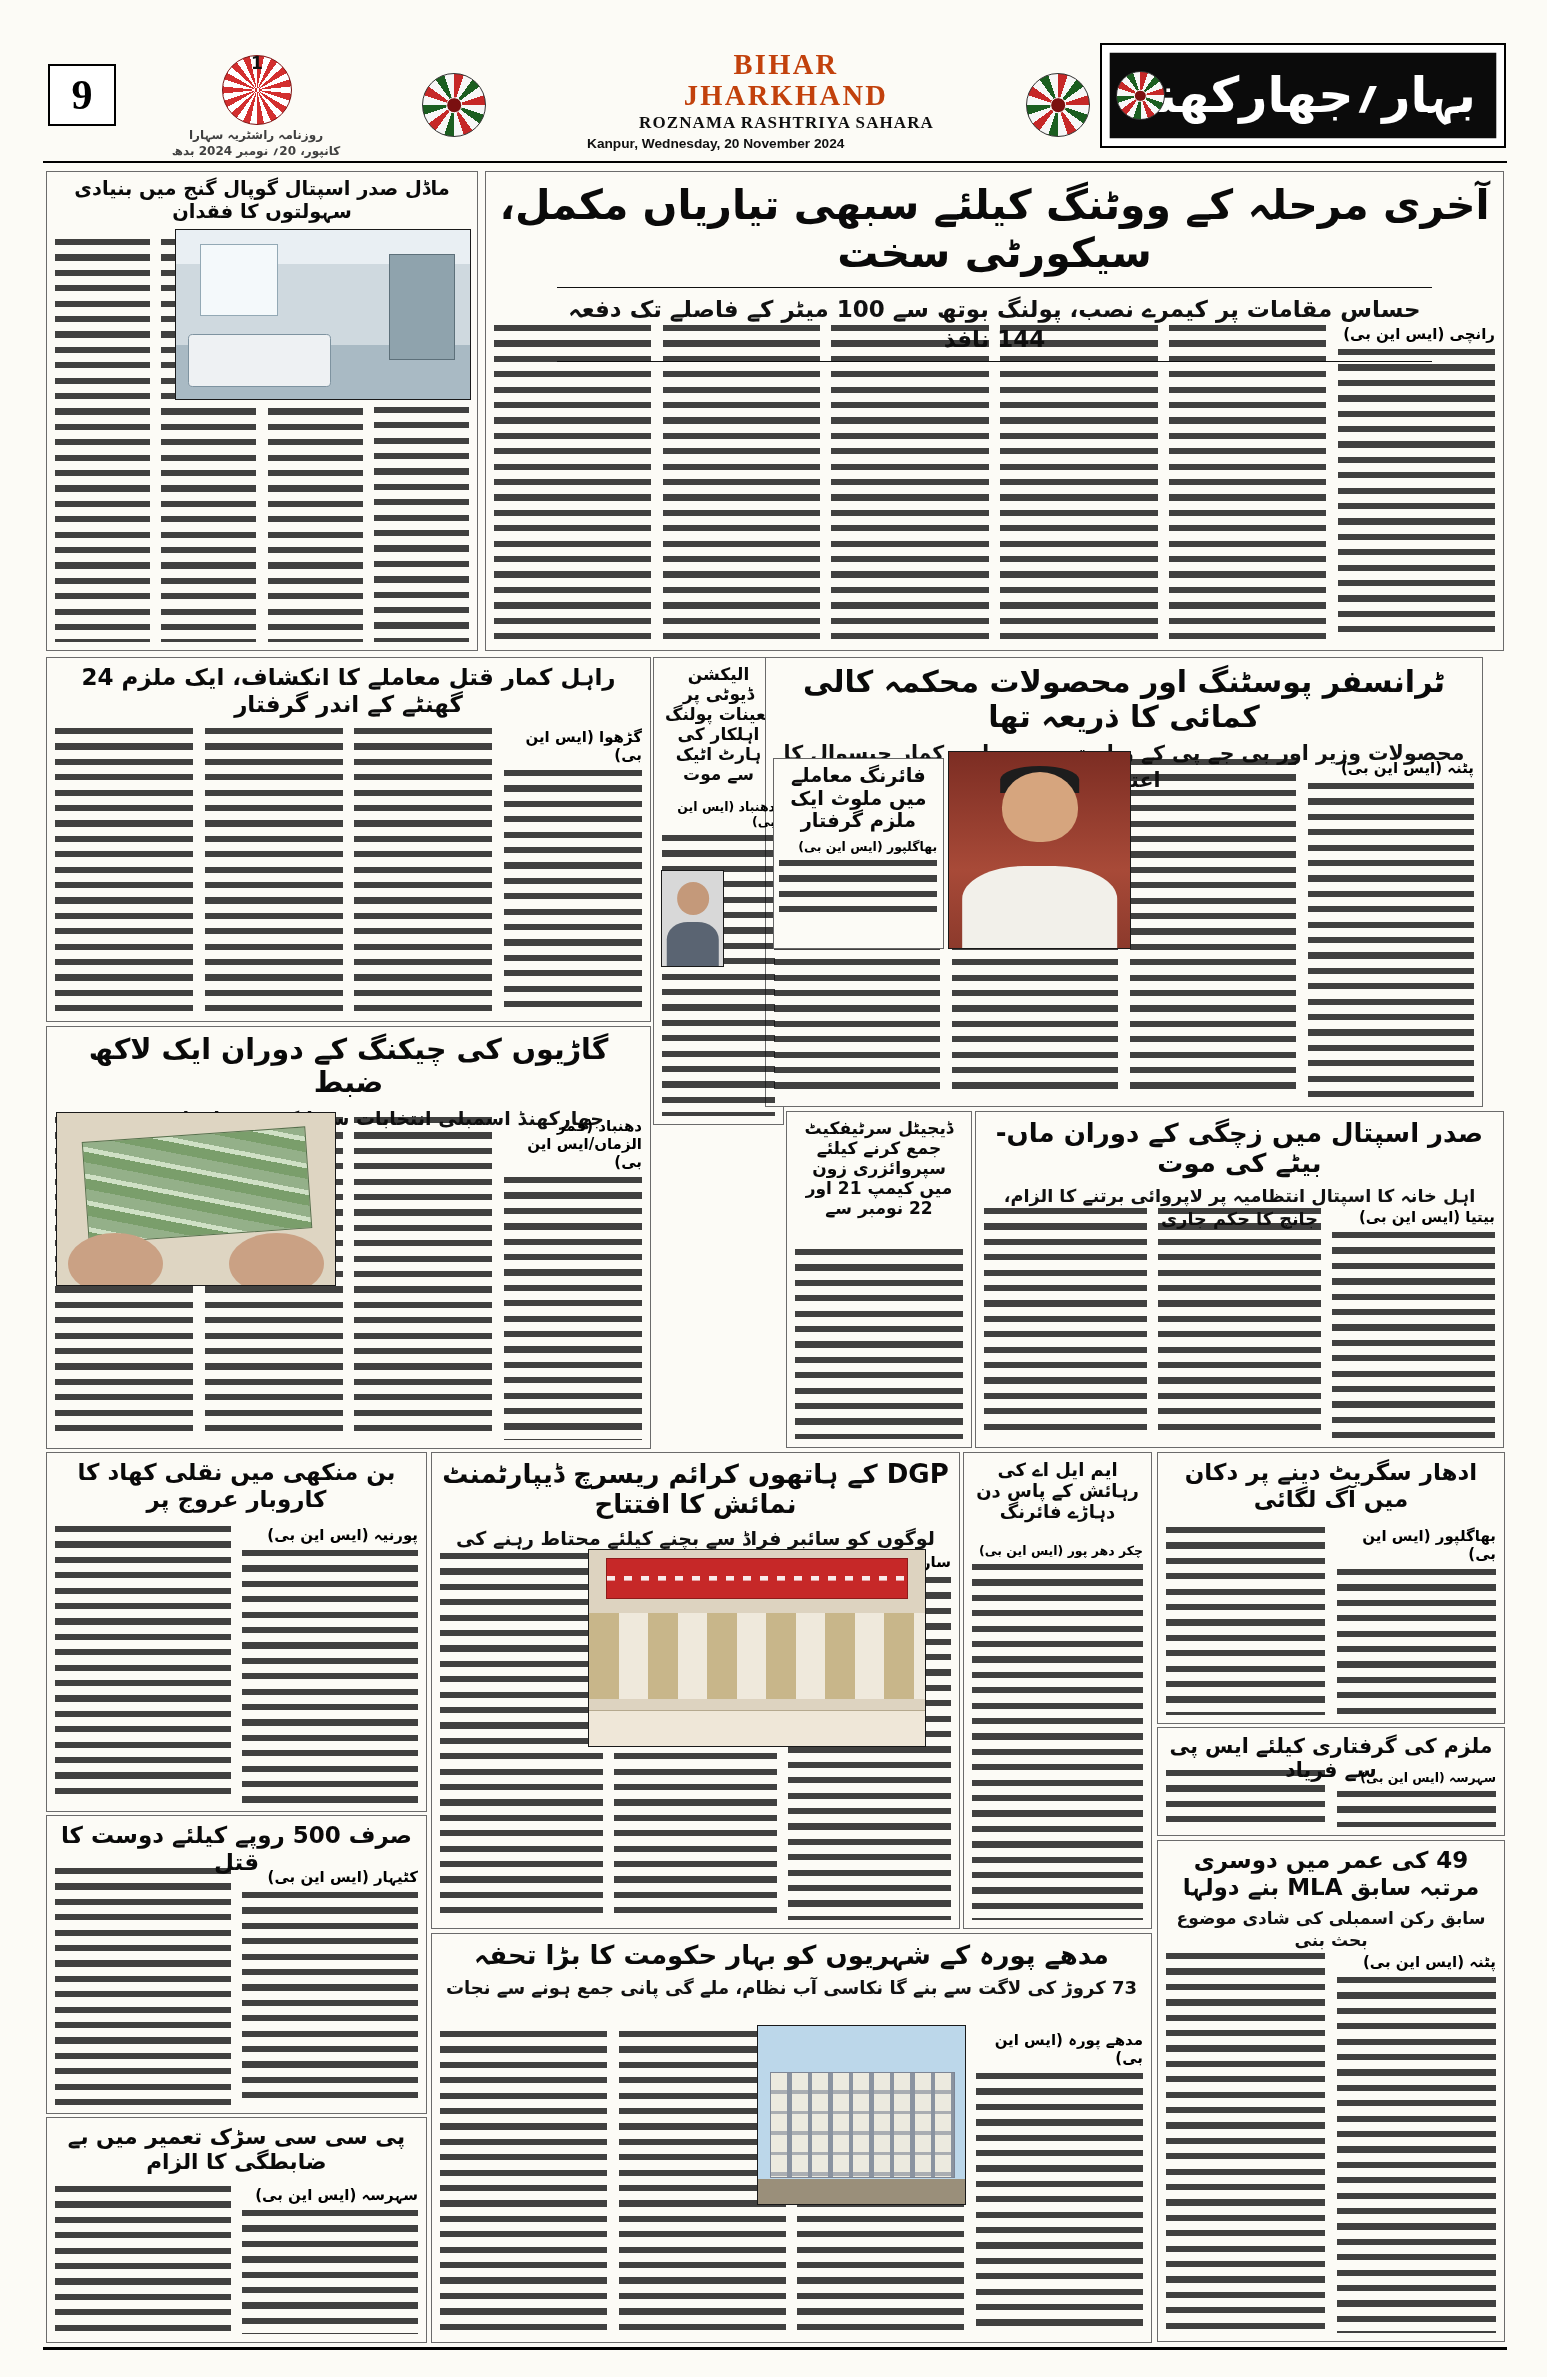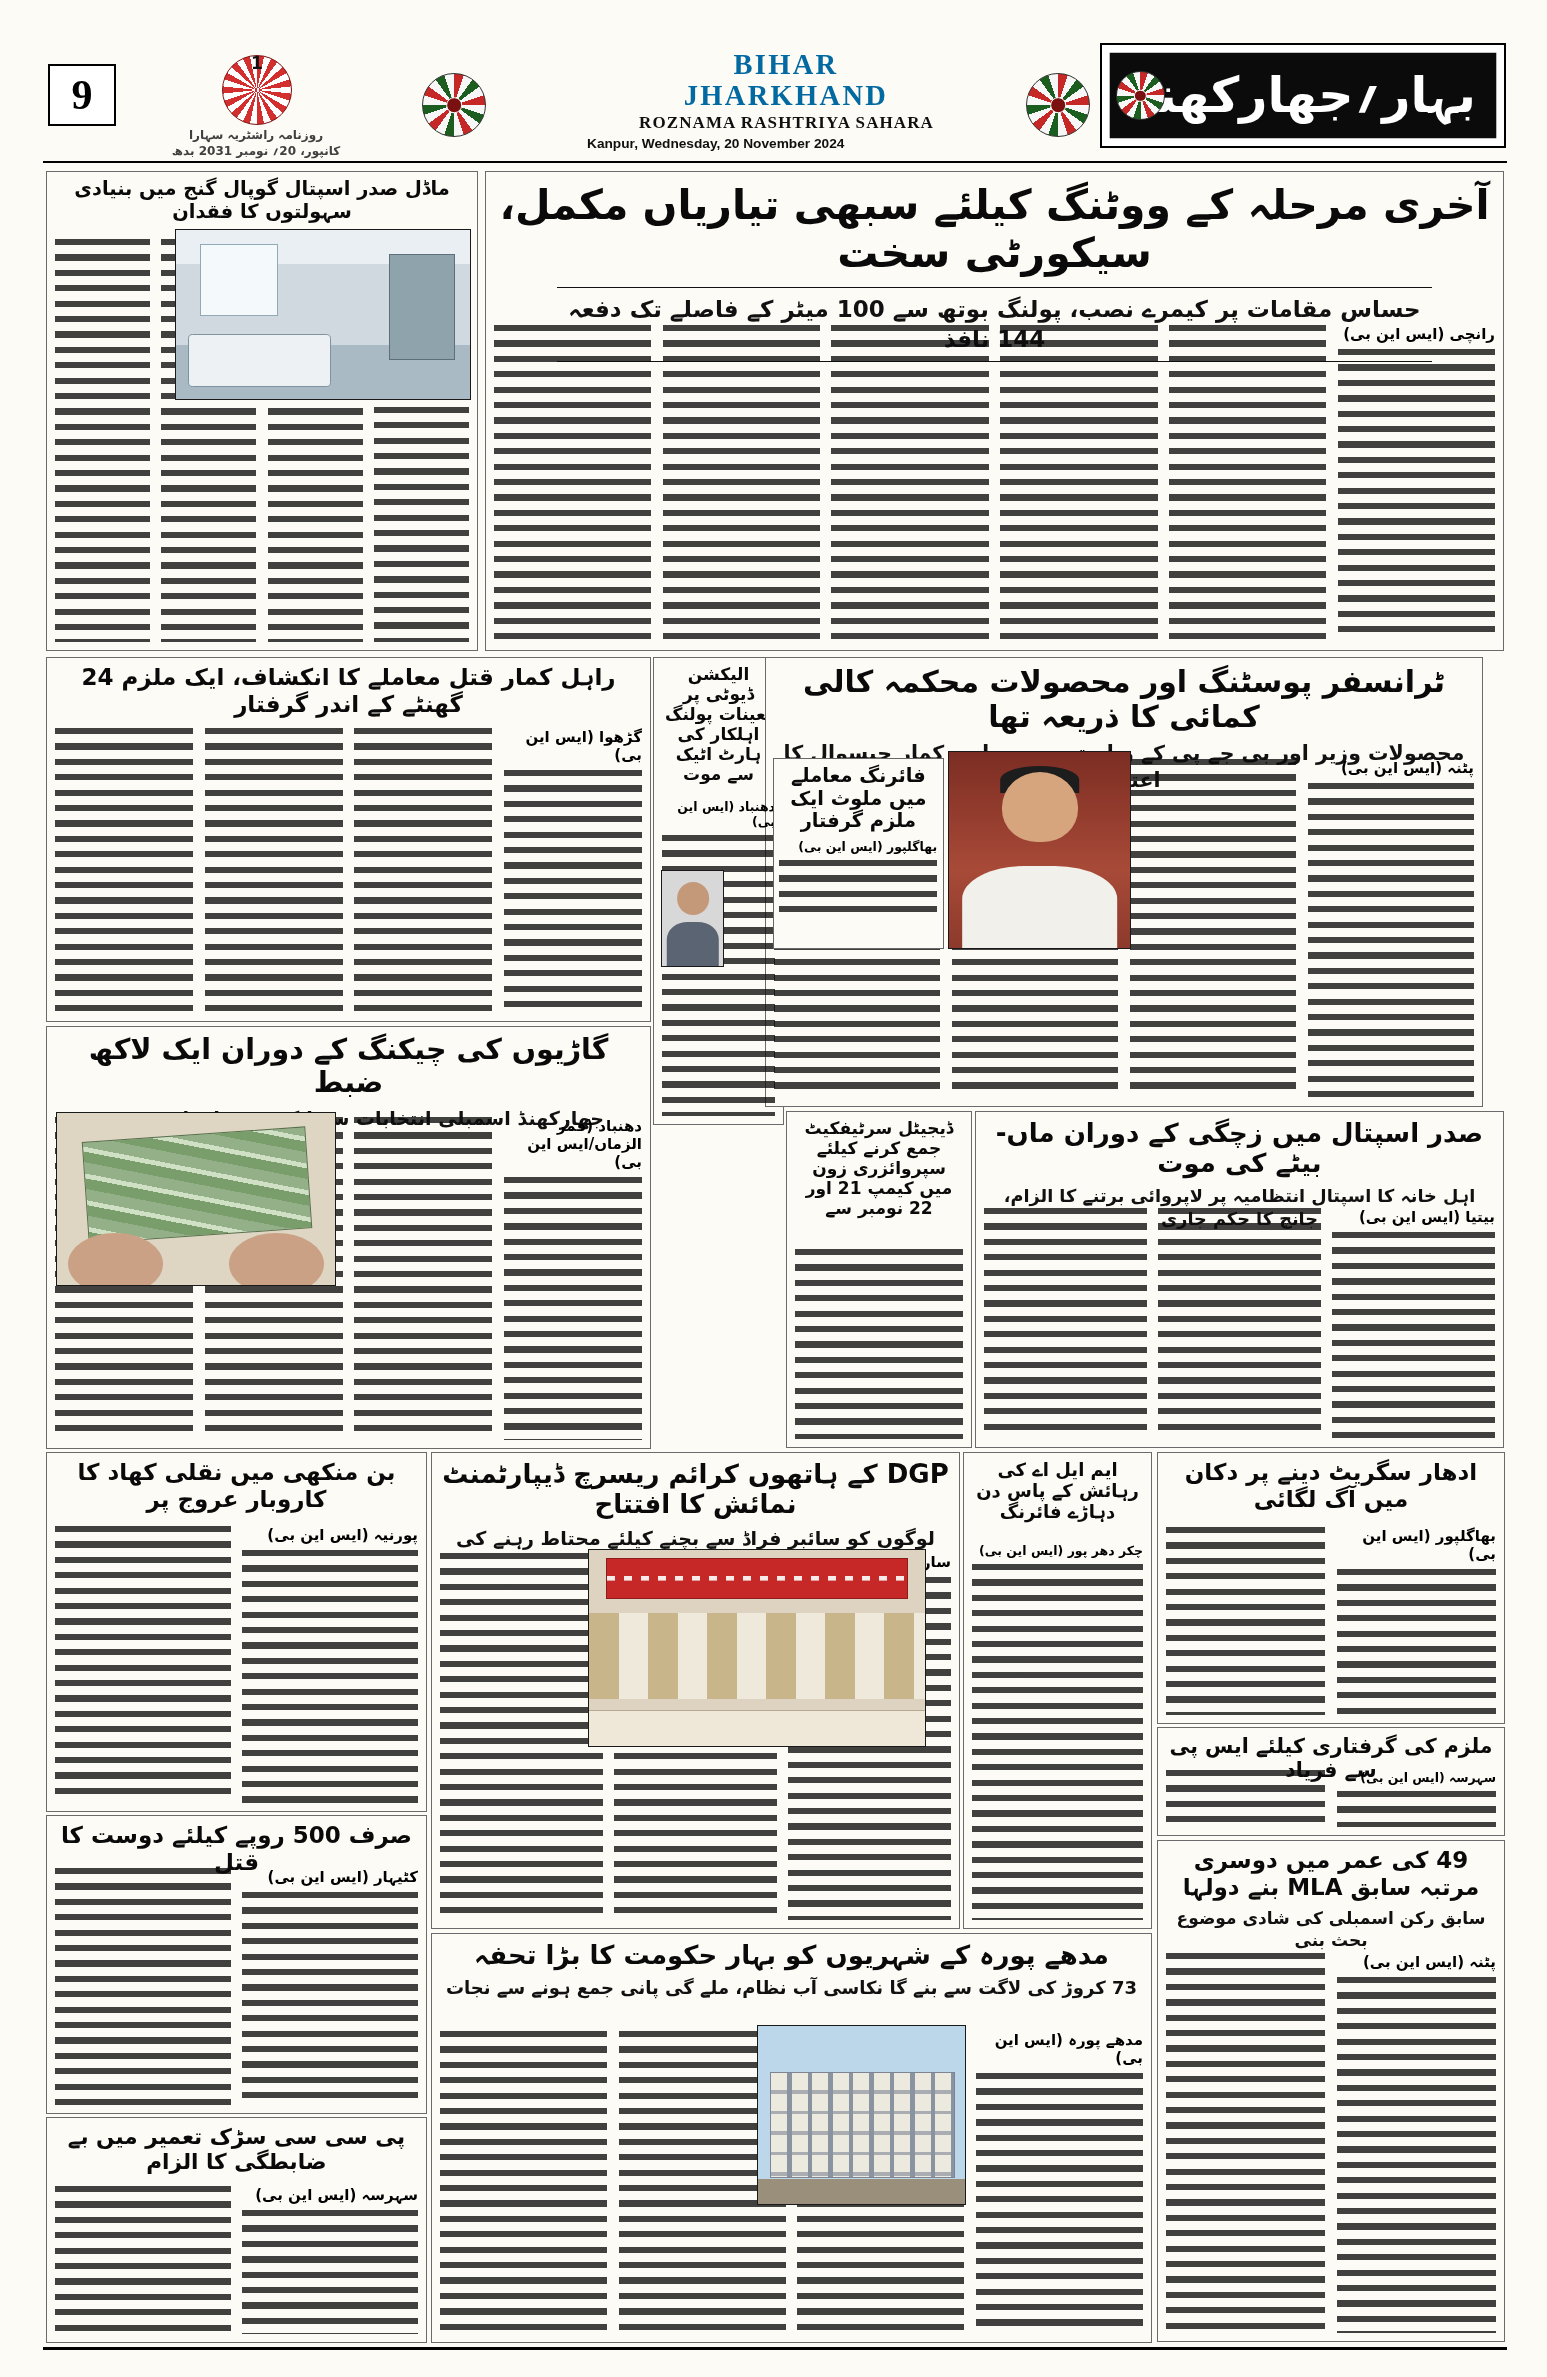--- a/index.html
+++ b/index.html
@@ -3,21 +3,21 @@
 <meta charset="utf-8">
 <style>
   html,body{margin:0;padding:0;background:#888;}
   .page{position:relative;width:1548px;height:2377px;background:#fcfbf6;font-family:"DejaVu Sans",sans-serif;overflow:hidden;}
   .abs{position:absolute;box-sizing:border-box;}
   
   .pagenum{border:2.8px double #000;display:flex;align-items:center;justify-content:center;font-weight:bold;font-size:42px;font-family:"Liberation Serif",serif;background:#fff;}
   .logo-circle{border-radius:50%;border:1.7px solid #7a1010;background:repeating-conic-gradient(#d32f2f 0 12deg,#ffffff 12deg 24deg);}
   .logo-badge{position:absolute;top:-3.4px;left:50%;transform:translateX(-50%);font-weight:bold;font-size:17px;color:#111;}
   .logo-line{font-weight:bold;text-align:center;direction:rtl;color:#404040;}
-  .edition{color:#0369a1;font-family:"Liberation Serif",serif;font-weight:bold;text-align:center;letter-spacing:2.3px;}
+  .edition{color:#c2410c;font-family:"Liberation Serif",serif;font-weight:bold;text-align:center;letter-spacing:2.3px;}
   .masthead-en{font-family:"Liberation Serif",serif;font-weight:bold;text-align:center;color:#101010;letter-spacing:1.1px;}
   .dateline{font-family:"Liberation Sans",sans-serif;font-weight:bold;text-align:left;color:#101010;}
   .pinwheel{border-radius:50%;border:1.1px solid #333;background:repeating-conic-gradient(#c62828 0 18deg,#f7f7f7 18deg 36deg,#1b5e20 36deg 54deg,#f7f7f7 54deg 72deg);}
   .pin-dot{position:absolute;left:50%;top:50%;width:22%;height:22%;transform:translate(-50%,-50%);border-radius:50%;background:#7a1010;border:1.1px solid #fff;}
   .mast{background:#fff;border:2.3px solid #000;padding:5.7px;}
   .mast-inner{position:relative;height:100%;background:#0b0b0b;display:flex;align-items:center;justify-content:center;box-shadow:inset 0 0 0 1.7px #fff,inset 0 0 0 4px #0b0b0b;}
   .mast-text{color:#fff;font-weight:bold;direction:rtl;font-size:49px;line-height:1;}
   .rule{background:#000;}
   
   .art{position:absolute;box-sizing:border-box;border:0.6px solid #6b6b6b;padding:5.7px 8px;direction:rtl;background:#fcfbf6;}
@@ -59,21 +59,21 @@
 <body>
 
 <div class="page">
 
   <div class="abs pagenum" style="left:48px;top:64px;width:68px;height:62px;">9</div>
 
   <div class="abs logo-circle" style="left:222px;top:55px;width:70px;height:70px;">
     <div class="logo-badge">1</div>
   </div>
   <div class="abs logo-line" style="left:148px;top:128px;width:216px;font-size:12px;">روزنامہ راشٹریہ سہارا</div>
-  <div class="abs logo-line" style="left:148px;top:144px;width:216px;font-size:12px;">کانپور، 20؍ نومبر 2031 بدھ</div>
+  <div class="abs logo-line" style="left:148px;top:144px;width:216px;font-size:12px;">کانپور، 20؍ نومبر 2024 بدھ</div>
 
   <div class="abs pinwheel" style="left:422px;top:73px;width:64px;height:64px;">
       <div class="pin-dot"></div>
     </div>
 
   <div class="abs edition" style="left:615px;top:49px;width:342px;font-size:28.5px;">BIHAR</div>
   <div class="abs edition" style="left:615px;top:80px;width:342px;font-size:28.5px;">JHARKHAND</div>
   <div class="abs masthead-en" style="left:587px;top:113px;width:399px;font-size:17px;">ROZNAMA RASHTRIYA SAHARA</div>
   <div class="abs dateline" style="left:587px;top:136px;width:399px;font-size:13.7px;">Kanpur, Wednesday, 20  November 2024</div>
 

